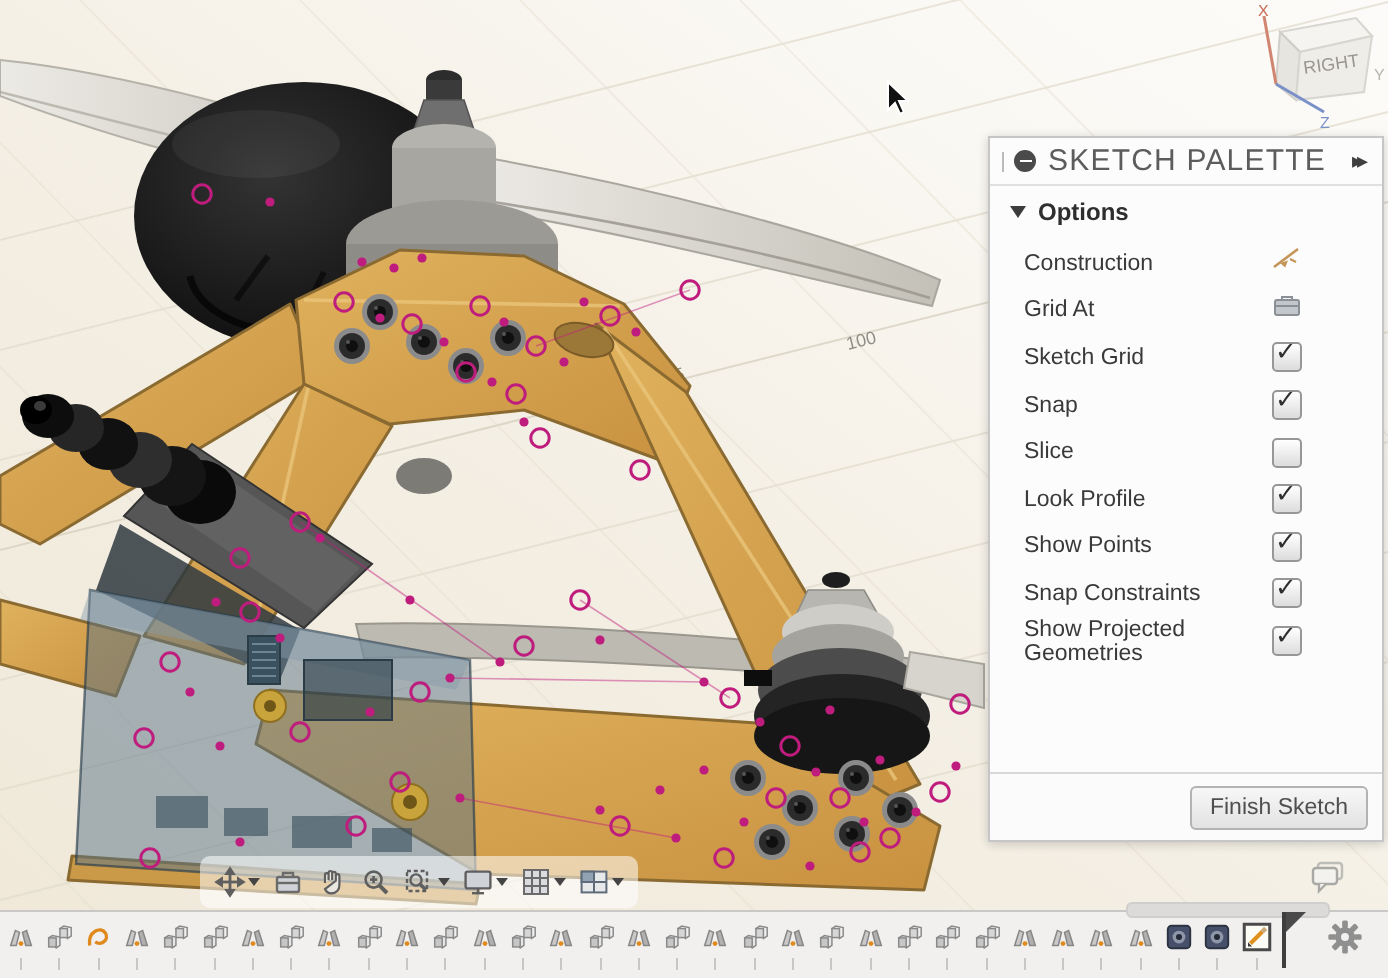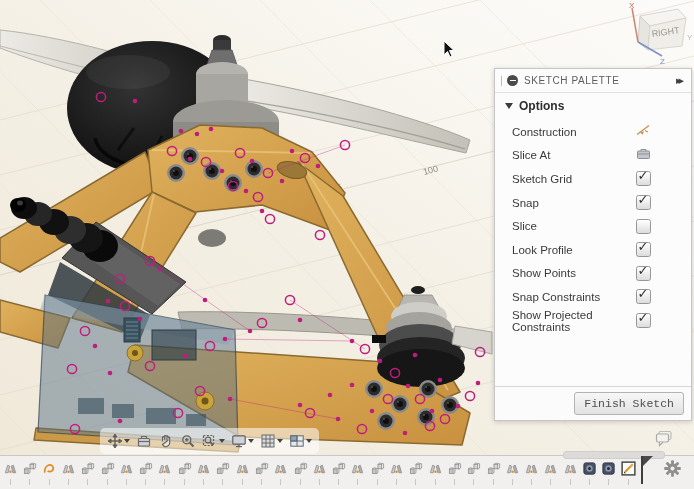--- a/index.html
+++ b/index.html
@@ -10,37 +10,37 @@
   .grid-label{font-size:9px;fill:#8f8e85;}
   
   #palette{position:absolute;left:494px;top:68px;width:198px;height:353px;
            background:#fcfcfc;border:1px solid #c6c6c6;box-sizing:border-box;
            box-shadow:0 1px 5px rgba(0,0,0,.18);display:flex;flex-direction:column;z-index:5;}
   #palette-header{height:23px;display:flex;align-items:center;border-bottom:1px solid #e0e0e0;
                   padding:0 8px 0 6px;flex:0 0 auto;}
   .grip{width:1px;height:10px;background:#bbb;margin-right:5px;}
   .collapse-dot{width:11px;height:11px;border-radius:50%;background:#4a4a4a;position:relative;margin-right:6px;flex:0 0 auto;}
   .collapse-dot::after{content:"";position:absolute;left:2.5px;top:4.7px;width:6px;height:1.6px;background:#fff;}
-  #palette-title{font-size:10px;color:#5c5c5c;letter-spacing:.6px;flex:1 1 auto;}
+  #palette-title{font-size:15px;color:#5c5c5c;letter-spacing:.6px;flex:1 1 auto;}
   .dbl-arrow{font-size:11px;color:#3f3f3f;letter-spacing:-3px;padding-right:2px;}
   #options-title-row{display:flex;align-items:center;padding:6px 8px 4px 10px;flex:0 0 auto;}
   .tri-down{width:0;height:0;border-left:4px solid transparent;border-right:4px solid transparent;
             border-top:6px solid #3c3c3c;margin-right:6px;}
   #options-title{font-size:12px;font-weight:bold;color:#2e2e2e;}
   #options-list{flex:1 1 auto;padding-top:3px;}
   .opt-row{display:flex;align-items:center;height:23.6px;padding-left:17px;padding-right:40px;}
   .opt-label{font-size:11.5px;color:#3a3a3a;flex:1 1 auto;}
   .checkbox{width:13px;height:13px;border:1px solid #97979a;border-radius:2.5px;
             background:linear-gradient(#ffffff,#dcdcdc);position:relative;flex:0 0 auto;}
   .checkbox.checked::after{content:"✓";position:absolute;left:0.5px;top:-4px;
             font-size:13px;font-weight:bold;color:#2f2f2f;}
   #palette-footer{flex:0 0 auto;height:33px;border-top:1px solid #d8d8d8;background:#fbfbfb;
             display:flex;align-items:center;justify-content:flex-end;padding-right:7px;}
   #finish-btn{font-size:11.5px;color:#4f4f4f;background:linear-gradient(#f7f7f7,#e2e2e2);
-            border:1px solid #b3b3b3;border-radius:3px;padding:4px 9px;cursor:pointer;font-family:Liberation Mono, monospace;}
+            border:1px solid #b3b3b3;border-radius:3px;padding:4px 9px;cursor:pointer;}
   
   #navbar{position:absolute;left:100px;top:428px;height:22px;display:flex;align-items:center;gap:6px;
           background:rgba(255,255,255,.55);border-radius:5px;padding:2px 7px;z-index:4;}
   .nav-item{display:flex;align-items:center;gap:1px;}
   .caret{width:0;height:0;border-left:3.5px solid transparent;border-right:3.5px solid transparent;
          border-top:4.5px solid #444;}
   
   #timeline{position:absolute;left:0;top:455px;width:694px;height:34px;background:#f1f0ef;
             border-top:1px solid #c9c8c6;box-sizing:border-box;z-index:6;}
   .tl-icon{position:absolute;top:5px;width:15px;height:15px;}
@@ -370,21 +370,21 @@
   <div id="options-list">
         <div class="opt-row">
           <span class="opt-label">Construction</span>
           <span><svg width="16" height="14" viewBox="0 0 16 14">
               <line x1="2" y1="11.5" x2="14" y2="2.5" stroke="#c49558" stroke-width="1.3"></line>
               <path d="M5,9.5 l4,-1.2 -1.4,3.4 Z" fill="#c49558"></path>
               <line x1="10" y1="7.5" x2="13" y2="9" stroke="#c49558" stroke-width="1.1"></line>
             </svg></span>
         </div>
         <div class="opt-row">
-          <span class="opt-label">Slice At</span>
+          <span class="opt-label">Grid At</span>
           <span><svg width="15" height="13" viewBox="0 0 15 13">
               <rect x="1.5" y="4" width="12" height="7.5" rx="1" fill="#c3c7cc" stroke="#8b9096"></rect>
               <path d="M5,4 V2.5 h5 V4" fill="none" stroke="#8b9096"></path>
               <line x1="1.5" y1="7" x2="13.5" y2="7" stroke="#8b9096"></line>
             </svg></span>
         </div>
         <div class="opt-row">
           <span class="opt-label">Sketch Grid</span>
           <span class="checkbox checked"></span>
         </div>
@@ -402,21 +402,21 @@
         </div>
         <div class="opt-row">
           <span class="opt-label">Show Points</span>
           <span class="checkbox checked"></span>
         </div>
         <div class="opt-row">
           <span class="opt-label">Snap Constraints</span>
           <span class="checkbox checked"></span>
         </div>
         <div class="opt-row">
-          <span class="opt-label">Show Projected Constraints</span>
+          <span class="opt-label">Show Projected Geometries</span>
           <span class="checkbox checked"></span>
         </div>
       </div>
   <div id="palette-footer">
     <button id="finish-btn">Finish Sketch</button>
   </div>
 </div>
 
 <div id="navbar">
   <span class="nav-item">

